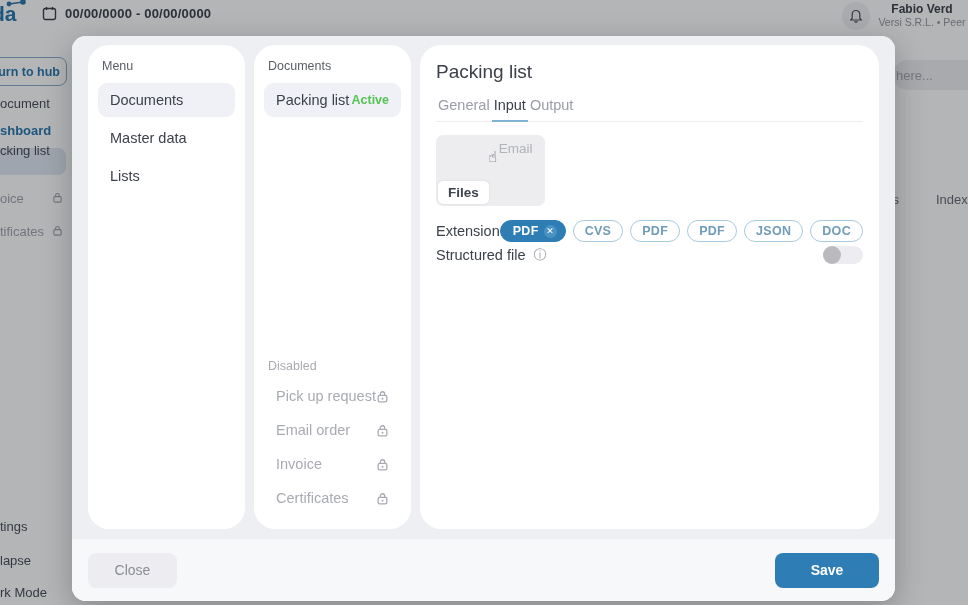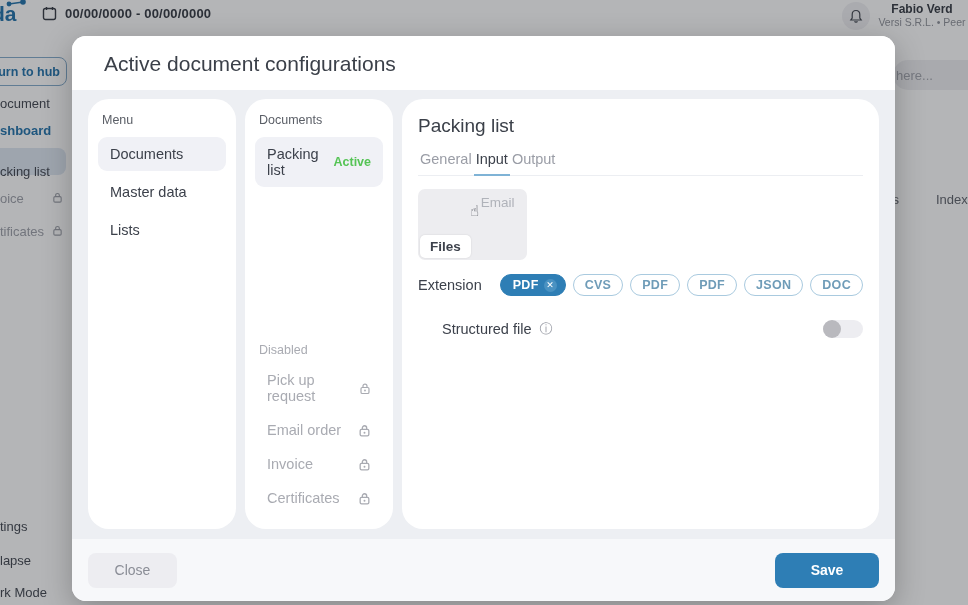--- a/index.html
+++ b/index.html
@@ -55,28 +55,28 @@
   .detail-title { font-size:19px; color:#3b4049; font-weight:500; margin:2px 0 8px 0; }
   .tabs { display:flex; border-bottom:1px solid #eceef2; }
   .tab { font-size:14.5px; color:#9a9da6; padding:6px 2px 7px; }
   .tab.active { color:#3c414b; font-weight:500; border-bottom:2.5px solid #7fb3d6; margin-bottom:-1px; }
 
   .segmented { display:inline-flex; background:#ededf0; border-radius:7px; padding:2px; margin:13px 0 14px 0; position:relative; }
   .segment { font-size:13.5px; padding:4px 10px; border-radius:5px; color:#b0b3ba; }
   .segment.selected { background:#fff; color:#3c414b; font-weight:bold; box-shadow:0 0 2px rgba(0,0,0,.12);margin-top:44px; }
   .cursor-hand { position:absolute; left:52px; top:13px; font-size:15px; color:#4a4e57; text-shadow:0 0 2px #fff; }
 
-  .ext-row { display:flex; align-items:center; gap:18px; margin-bottom:24px; }
+  .ext-row { display:flex; align-items:center; gap:0; margin-bottom:4px; }
   .ext-label { font-size:14.5px; color:#3c414b; }
   .chips { display:flex; gap:7px; align-items:center; }
   .chip { font-size:12.5px; font-weight:bold; border-radius:12px; padding:3px 11px; border:1.5px solid #a9cadf; color:#6f9cb8; background:#fff; letter-spacing:.3px; }
   .chip.filled { background:#2e7eb5; border-color:#2e7eb5; color:#fff; display:flex; align-items:center; gap:5px; padding:3px 8px 3px 12px; }
   .chip-x { display:inline-flex; width:13px; height:13px; border-radius:50%; background:#4a92c2; color:#fff; font-size:9px; align-items:center; justify-content:center; font-weight:bold; }
 
-  .struct-row { display:flex; align-items:center;margin-left:24px; }
+  .struct-row { display:flex; align-items:center; }
   .struct-label { font-size:14.5px; color:#3c414b; margin-right:8px; }
   .info-icon { font-size:13px; color:#9a9da6; }
   .toggle { margin-left:auto; width:40px; height:18px; background:#ededf1; border-radius:9px; position:relative; }
   .toggle-knob { position:absolute; left:0; top:0; width:18px; height:18px; border-radius:50%; background:#b9b9be; }
 
   .modal-footer { height:62px; background:#f7f8fa; display:flex; align-items:center; justify-content:space-between; padding:0 16px; }
   .btn { border:none; border-radius:8px; font-size:14px; font-family:inherit; }
   .btn-close { width:89px; height:35px; background:#ededf1; color:#8a8d96; }
   .btn-save { width:104px; height:35px; background:#2e7eb5; color:#ffffff; font-weight:bold; }
 </style>
@@ -114,21 +114,21 @@
     </div>
   </div>
 
   <div class="sidebar">
     <div class="hub-btn">
       <span>urn to hub</span>
     </div>
     <div class="side-pill"></div>
     <div class="side-item" style="top:65px;">ocument</div>
     <div class="side-item" style="top:92px; color:#1b6ea8; font-weight:bold;">shboard</div>
-    <div class="side-item" style="top:133px;">cking list</div>
+    <div class="side-item" style="top:112px;">cking list</div>
     <div class="side-item muted" style="top:160px;">oice</div>
     <svg class="side-lock" style="left:52px; top:161px;" viewBox="0 0 12 12">
       <rect x="2" y="5" width="8" height="6" rx="1.3" fill="none" stroke="#9a9da6" stroke-width="1.2"></rect>
       <path d="M4 5 V3.6 a2 2 0 0 1 4 0 V5" fill="none" stroke="#9a9da6" stroke-width="1.2"></path>
     </svg>
     <div class="side-item muted" style="top:193px;">tificates</div>
     <svg class="side-lock" style="left:52px; top:194px;" viewBox="0 0 12 12">
       <rect x="2" y="5" width="8" height="6" rx="1.3" fill="none" stroke="#9a9da6" stroke-width="1.2"></rect>
       <path d="M4 5 V3.6 a2 2 0 0 1 4 0 V5" fill="none" stroke="#9a9da6" stroke-width="1.2"></path>
     </svg>
@@ -139,23 +139,20 @@
 
   <div class="bg-search">
     <span>here...</span>
   </div>
   <div class="bg-th" style="left:886px;">ss</div>
   <div class="bg-th" style="left:936px;">Index</div>
 
   <div class="overlay"></div>
 
   <div class="modal">
-    <div class="modal-header">
-      <div class="modal-title">Active document configurations</div>
-    </div>
 
     <div class="modal-body">
 
       <div class="panel panel-menu">
         <div class="panel-label">Menu</div>
         <div class="menu-item selected">Documents</div>
         <div class="menu-item">Master data</div>
         <div class="menu-item">Lists</div>
       </div>
 

